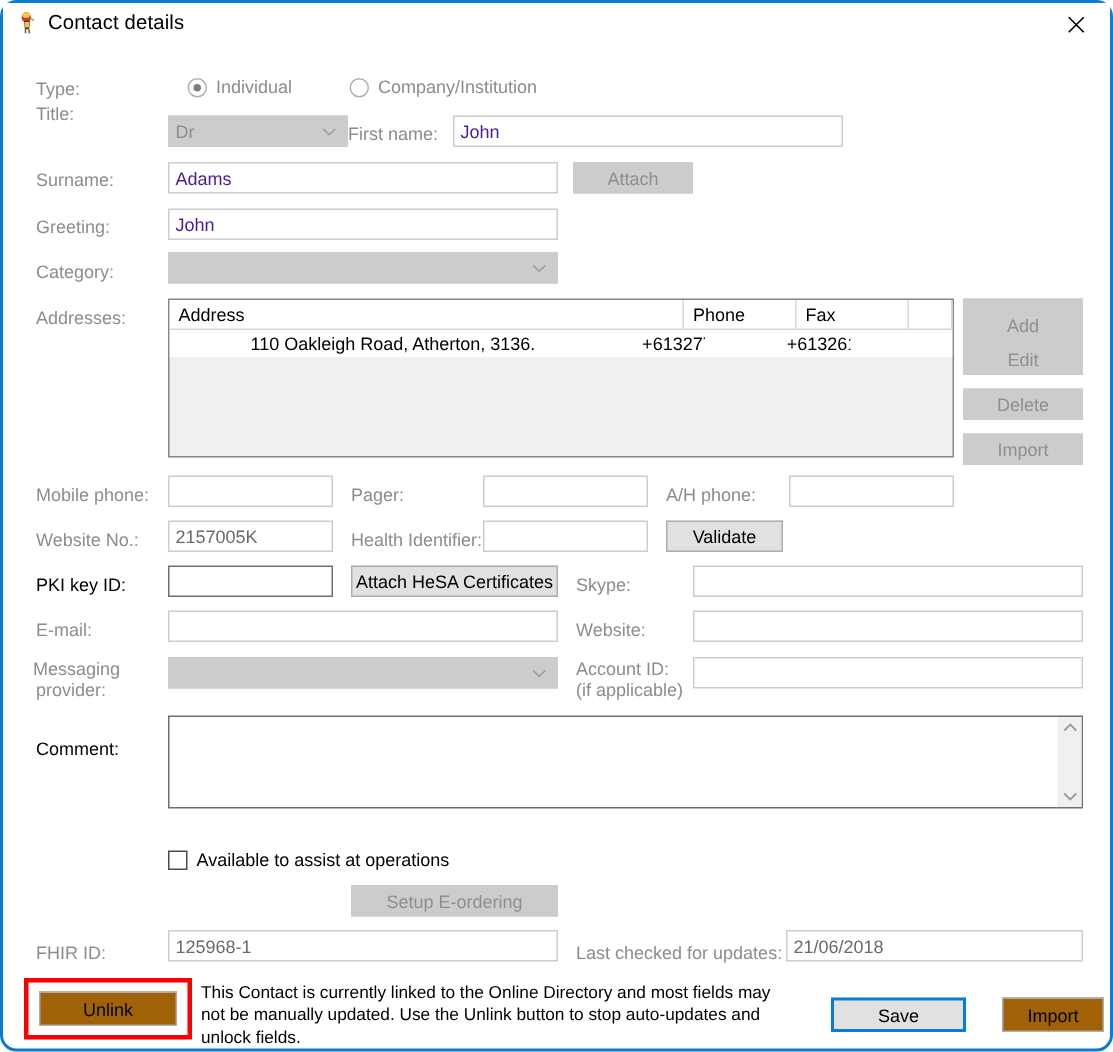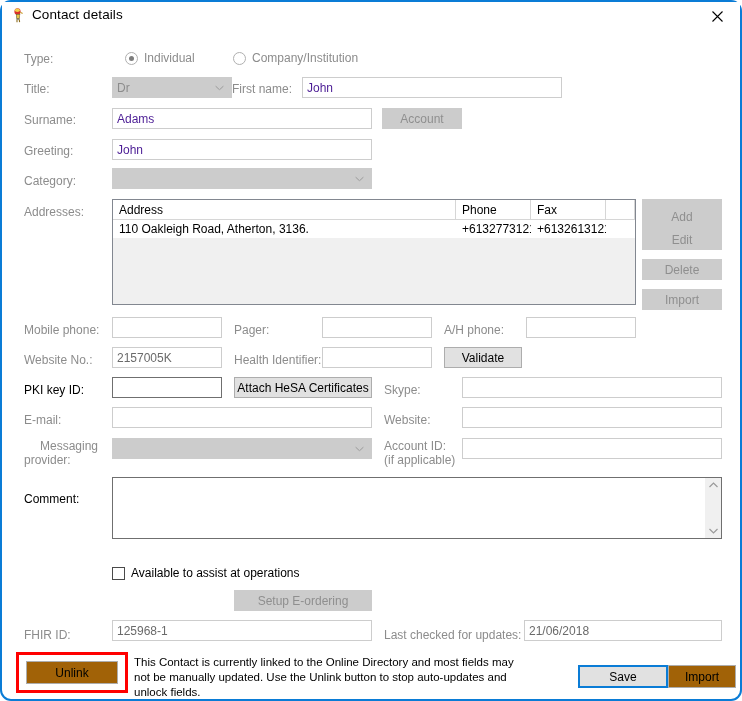--- a/index.html
+++ b/index.html
@@ -170,21 +170,21 @@
   }
   #addr-row {
     display: flex;
     height: 18px;
     background: #ffffff;
   }
   #addr-row .dc {
     padding: 2px 0 16px 6px;
     font-size: 12px; color: #000;
     box-sizing: border-box;
-    white-space: nowrap; overflow: hidden;
+    white-space: nowrap; overflow: hidden; margin-left: 48px;
   }
   .col-addr  { width: 343px; }
   .col-phone { width: 75px; }
   .col-fax   { width: 75px; }
   .col-end   { width: 29px; }
 
   
   #comment-box {
     position: absolute;
     left: 110px; top: 475px;
@@ -251,39 +251,39 @@
   <div class="radio-wrap" style="left:123px; top:49px;">
     <span class="radio checked"></span>
     <span class="radio-lbl">Individual</span>
   </div>
 
   <div class="radio-wrap" style="left:231px; top:49px;">
     <span class="radio"></span>
     <span class="radio-lbl">Company/Institution</span>
   </div>
 
-  <div class="lbl" style="left:22px; top:80px;">Title:</div>
+  <div class="lbl" style="left:22px; top:67px;">Title:</div>
   <div class="cb" style="left:110px; top:75px; width:120px; height:21px;">
     <span>Dr</span>
     <svg class="chev" viewBox="0 0 9 5">
       <path d="M0.5 0.5 L4.5 4.3 L8.5 0.5" stroke="#9a9a9a" stroke-width="1" fill="none"></path>
     </svg>
   </div>
 
   <div class="lbl" style="left:230px; top:80px;">First name:</div>
   <div class="tf" style="left:300px; top:75px; width:260px; height:21px;">
     <span>John</span>
   </div>
 
   <div class="lbl" style="left:22px; top:111px;">Surname:</div>
   <div class="tf" style="left:110px; top:106px; width:260px; height:21px;">
     <span>Adams</span>
   </div>
   <div class="btn" style="left:380px; top:106px; width:80px; height:21px;">
-    <span>Account</span>
+    <span>Attach</span>
   </div>
 
   <div class="lbl" style="left:22px; top:142px;">Greeting:</div>
   <div class="tf" style="left:110px; top:137px; width:260px; height:21px;">
     <span>John</span>
   </div>
 
   <div class="lbl" style="left:22px; top:172px;">Category:</div>
   <div class="cb" style="left:110px; top:166px; width:260px; height:21px;">
     <span></span>
@@ -368,21 +368,21 @@
   <div class="lbl" style="left:22px; top:411px;">E-mail:</div>
   <div class="tf" style="left:110px; top:405px; width:260px; height:21px;">
     <span></span>
   </div>
 
   <div class="lbl" style="left:382px; top:411px;">Website:</div>
   <div class="tf" style="left:460px; top:405px; width:260px; height:21px;">
     <span></span>
   </div>
 
-  <div class="lbl" style="left:38px; top:437px;text-align:center;">Messaging</div>
+  <div class="lbl" style="left:20px; top:437px;text-align:center;">Messaging</div>
   <div class="lbl" style="left:22px; top:451px;">provider:</div>
   <div class="cb" style="left:110px; top:436px; width:260px; height:21px;">
     <span></span>
     <svg class="chev" viewBox="0 0 9 5">
       <path d="M0.5 0.5 L4.5 4.3 L8.5 0.5" stroke="#9a9a9a" stroke-width="1" fill="none"></path>
     </svg>
   </div>
 
   <div class="lbl" style="left:382px; top:437px;">Account ID:</div>
   <div class="lbl" style="left:382px; top:451px;">(if applicable)</div>
@@ -422,20 +422,20 @@
     <span>21/06/2018</span>
   </div>
 
   <div id="unlink-highlight"></div>
   <div class="btn plain" style="left:24px; top:659px; width:92px; height:23px;">
     <span>Unlink</span>
   </div>
 
   <div id="footer-note">This Contact is currently linked to the Online Directory and most fields may not be manually updated. Use the Unlink button to stop auto-updates and unlock fields.</div>
 
-  <div class="btn default" style="left:552px; top:663px; width:90px; height:23px;margin-left:24px;">
+  <div class="btn default" style="left:552px; top:663px; width:90px; height:23px;">
     <span>Save</span>
   </div>
   <div class="btn plain" style="left:666px; top:663px; width:90px; height:23px; max-width:68px;">
     <span>Import</span>
   </div>
 
 </div>
 
 </body></html>

